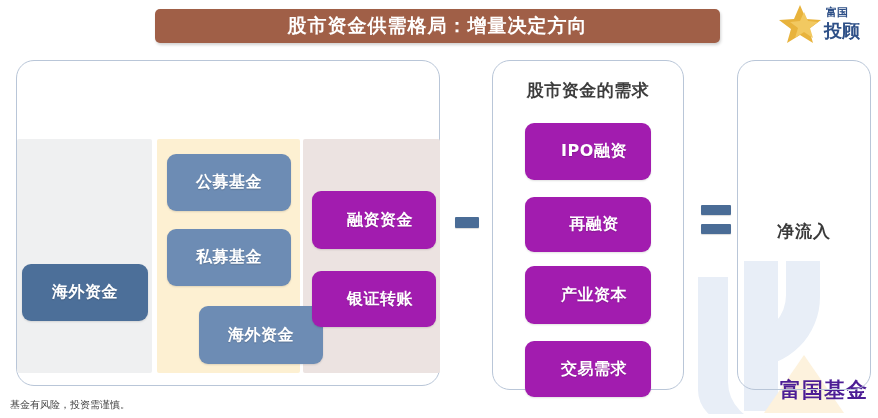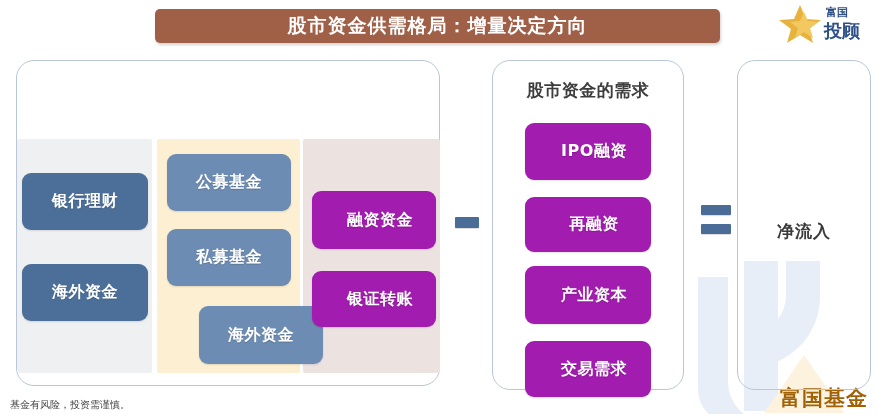--- a/index.html
+++ b/index.html
@@ -26,24 +26,24 @@
     right: 2px;
     bottom: 4px;
     width: 190px;
     height: 165px;
     opacity: 1;
     pointer-events: none;
   }
   .wm-text {
     position: absolute;
     right: 8px;
-    bottom: 2px;
+    bottom: 10px;
     font-size: 21px;
     font-weight: bold;
-    color: #a16207;
+    color: #4c1d95;
     letter-spacing: 1px;
     font-family: "DejaVu Sans", "Liberation Sans", sans-serif;
   }
 
   
   .title-bar {
     position: absolute;
     left: 155px;
     top: 9px;
     width: 565px;
@@ -222,21 +222,20 @@
     <div class="brand-cn1">富国</div>
     <div class="brand-cn2">投顾</div>
   </div>
 
   <div class="panel" id="panel-supply">
 
     <div class="col" id="col-bank"></div>
     <div class="col" id="col-fund"></div>
     <div class="col" id="col-market"></div>
 
-    <div class="box box-dark" id="box-bank-wm">银行理财</div>
     <div class="box box-dark" id="box-insurance">海外资金</div>
 
     <div class="box box-mid" id="box-private">私募基金</div>
     <div class="box box-mid" id="box-public">公募基金</div>
     <div class="box box-mid" id="box-overseas">海外资金</div>
 
     <div class="box box-light" id="box-margin">融资资金</div>
     <div class="box box-light" id="box-transfer">银证转账</div>
   </div>
 

